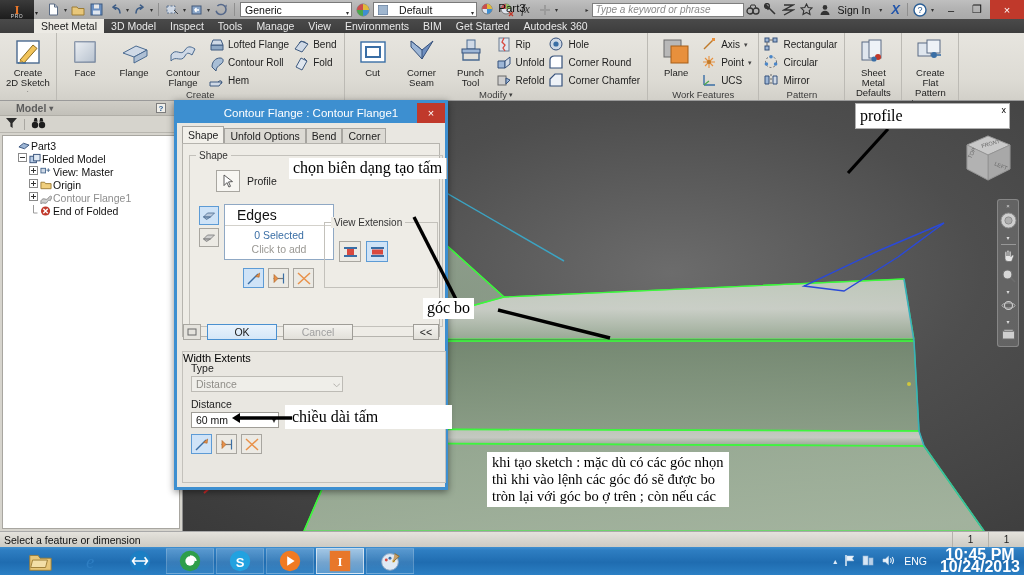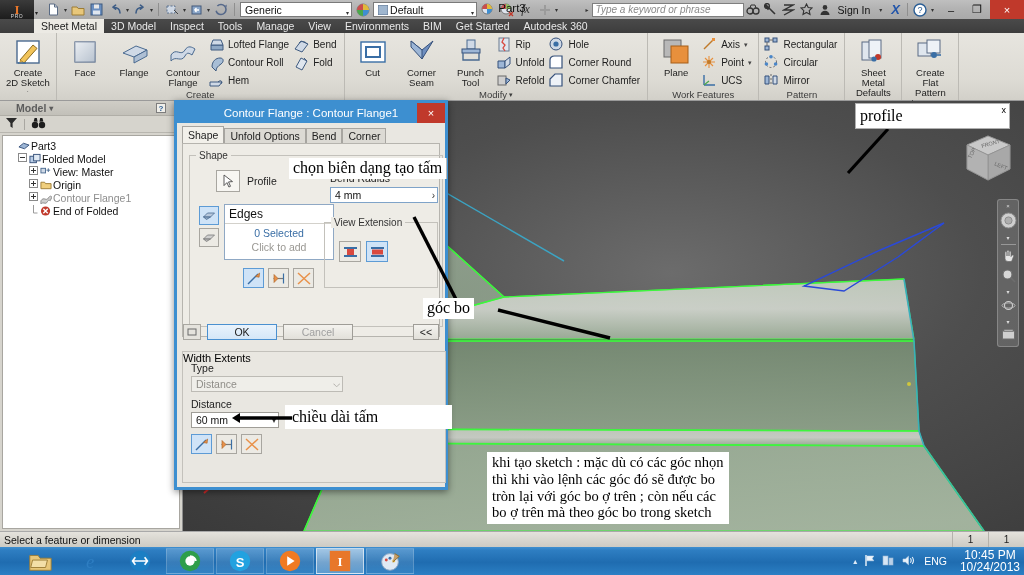--- a/index.html
+++ b/index.html
@@ -146,21 +146,21 @@
   .tstart { width:14px; }
   .tapp {
     width:48px; height:26px; margin-left:2px;
     display:flex; align-items:center; justify-content:center;
     border:1px solid rgba(255,255,255,.18);
     background: linear-gradient(180deg, rgba(255,255,255,.20), rgba(255,255,255,.04));
   }
   .tapp.flat { border-color:transparent; background:transparent;}
   .tapp.active { background: linear-gradient(180deg, rgba(255,255,255,.55), rgba(255,255,255,.25)); border-color:rgba(255,255,255,.6);}
   .tray { margin-left:auto; display:flex; align-items:center; gap:6px; padding-right:4px;}
-  .clock { color:#fff; font-size:12px; text-align:center; line-height:12px; padding-left:4px;}
+  .clock { color:#fff; font-size:16px; text-align:center; line-height:12px; padding-left:4px;font-weight:bold;}
 
   
   .dialog {
     position:absolute; left:174px; top:100px; width:274px; height:390px;
     background:#e9e7e1; border:3px solid #3d8fd0;
     box-shadow:0 2px 7px rgba(0,0,0,.45);
   }
   .dlg-title {
     height:20px; background:#3d8fd0; color:#fff; display:flex;
     align-items:center; justify-content:center; position:relative;
@@ -174,21 +174,21 @@
   .dtab { height:15px; padding:0 5px; font-size:10.5px; color:#222;
           border:1px solid #a7a5a0; border-bottom:none; background:#dcdad4;
           display:flex; align-items:center;}
   .dtab.active { background:#f2f0ea; height:17px; }
   .dlg-page { margin:0 5px; border:1px solid #b6b4ae; background:#eeece6; height:194px; position:relative;}
   .group { position:absolute; border:1px solid #c3c1bb; }
   .group .gl { position:absolute; top:-6px; left:6px; background:#eeece6; padding:0 3px; font-size:10px; color:#333;}
   .profbtn { width:24px; height:22px; border:1px solid #a8a6a0; background:#f7f6f2;
              display:flex; align-items:center; justify-content:center;}
   .listbox { border:1px solid #8fa8c4; background:#fff; }
-  .lbhdr { font-size:12px; color:#111; padding:2px 4px; border-bottom:1px solid #d3d1cb;}
+  .lbhdr { font-size:14px; color:#111; padding:2px 12px; border-bottom:1px solid #d3d1cb;}
   .lbitem { font-size:10.5px; color:#3a6ea5; text-align:center; padding-top:3px;}
   .lbitem2 { font-size:10.5px; color:#9a9893; text-align:center; padding-top:2px;}
   .tgbtn { width:20px; height:19px; border:1px solid #a8a6a0; background:#eceae4;
            display:flex; align-items:center; justify-content:center;}
   .tgbtn.on { border:1px solid #5d9bd5; background:#cfe3f7;}
   .field { border:1px solid #7fa3c8; background:#fff; height:16px; display:flex;
            align-items:center; justify-content:space-between; padding:0 2px 0 4px; font-size:10.5px; color:#111;}
   .field.dis { border:1px solid #bdbbb5; background:#efeee9; color:#8f8d88;}
   .dlg-buttons { position:absolute; left:0; top:218px; width:100%; height:22px;
                  display:flex; align-items:center; padding:0 6px; gap:6px; }
@@ -279,21 +279,21 @@
     <div class="qbtn">
       <svg width="14" height="14" viewBox="0 0 14 14">
           <circle cx="7" cy="7" r="6" fill="#e0e0e0" stroke="#777"></circle>
           <path d="M7 1a6 6 0 016 6H7z" fill="#e0b93c"></path>
           <path d="M7 7h6a6 6 0 01-6 6z" fill="#3f8ed0"></path>
           <path d="M7 7v6A6 6 0 011 7z" fill="#4aa84a"></path>
           <path d="M1 7a6 6 0 016-6v6z" fill="#c94d4d"></path>
         </svg>
     </div>
     <div class="combo" style="width:104px;">
-      <span style="display:flex;align-items:center;gap:2px;">
+      <span style="display:flex;align-items:center;gap:11px;">
         <svg width="10" height="10" viewBox="0 0 10 10">
             <rect width="10" height="10" fill="#9fb6cf" stroke="#5d7390"></rect>
           </svg>
         <span class="cv">Default</span>
       </span>
       <span class="caret">▾</span>
     </div>
     <div class="qbtn">
       <svg width="14" height="14" viewBox="0 0 14 14">
           <circle cx="6" cy="6" r="5" fill="#dfe5ee" stroke="#777"></circle>
@@ -1051,21 +1051,20 @@
           <rect x="1.5" y="3" width="12" height="8" fill="#cfcfcf" stroke="#6e6e6e"></rect>
           <rect x="3" y="1.5" width="9" height="2" fill="#b0b0b0" stroke="#6e6e6e" stroke-width=".6"></rect>
         </svg>
     </span>
   </div>
 
   <div class="callout" style="left:303px;top:351px;font-size:14.5px;padding:2px 5px 3px 5px;" id="sketch-note">
       <div>khi tạo sketch : mặc dù có các góc nhọn</div>
       <div>thì khi vào lệnh các góc đó sẽ được bo</div>
       <div>tròn lại với góc bo ợ trên ; còn nếu các</div>
-      <div>bo ợ trên mà theo góc bo trong sketch</div>
     </div>
 </div>
 
 <div class="dialog">
   <div class="dlg-title">
     <span>Contour Flange : Contour Flange1</span>
     <span class="x">×</span>
   </div>
 
   <div class="dlg-tabs" id="dlg-tabs">
@@ -1125,27 +1124,20 @@
               <path d="M11.5 1.5v10" stroke="#3a6ea5" stroke-width="1.2"></path>
             </svg>
         </div>
         <div class="tgbtn" style="width:21px;height:20px;">
           <svg width="14" height="13" viewBox="0 0 14 13">
               <path d="M1 1l12 11M13 1L1 12" stroke="#e8914a" stroke-width="1.5"></path>
             </svg>
         </div>
       </div>
 
-      <div style="position:absolute;left:140px;top:16px;width:108px;">
-        <div class="lblsm" style="margin-bottom:3px;">Bend Radius</div>
-        <div class="field">
-          <span>4 mm</span>
-          <span style="font-size:10px;color:#333;">›</span>
-        </div>
-      </div>
 
       <div class="group" style="left:134px;top:66px;width:114px;height:66px;">
         <span class="gl">View Extension</span>
         <div style="position:absolute;left:14px;top:18px;display:flex;gap:5px;">
           <div class="tgbtn" style="width:22px;height:21px;">
             <svg width="15" height="14" viewBox="0 0 15 14">
                 <rect x="1" y="2" width="13" height="2" fill="#3a6ea5"></rect>
                 <rect x="1" y="10" width="13" height="2" fill="#3a6ea5"></rect>
                 <rect x="4" y="4" width="7" height="6" fill="#d9493f"></rect>
               </svg>

